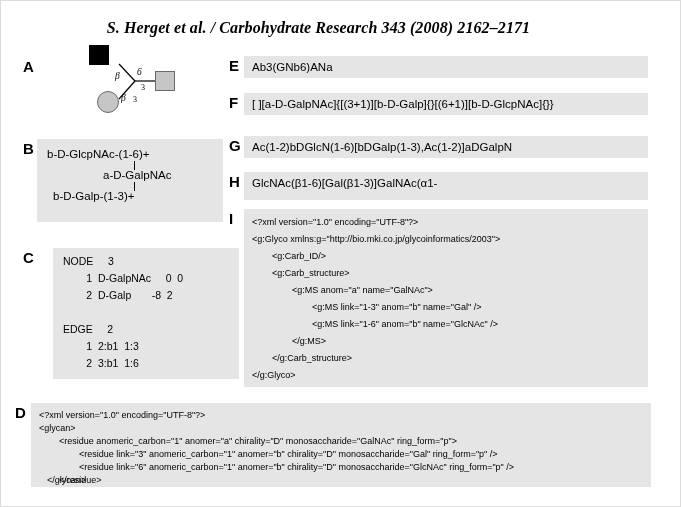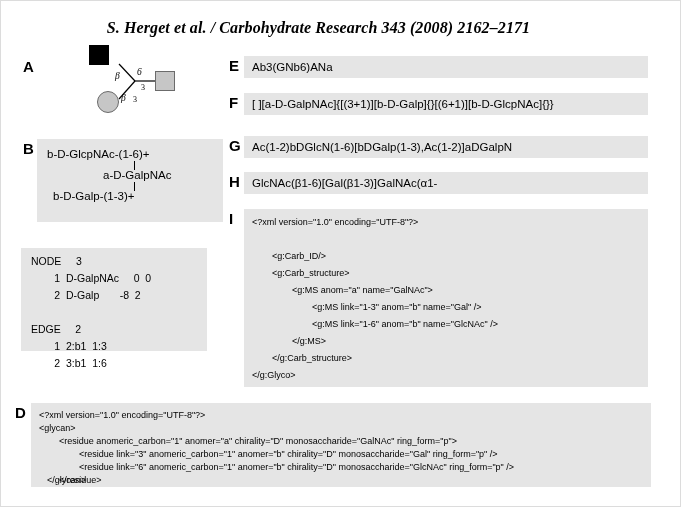--- a/index.html
+++ b/index.html
@@ -76,33 +76,33 @@
 
   
   #panelB-box { left: 36px; top: 138px; width: 186px; height: 83px; }
   #panelB-box .l1 { position: absolute; left: 10px; top: 8px; }
   #panelB-box .bar1 { position: absolute; left: 97px; top: 22px; width: 1px; height: 9px; background: #000; }
   #panelB-box .l2 { position: absolute; left: 66px; top: 29px; }
   #panelB-box .bar2 { position: absolute; left: 97px; top: 43px; width: 1px; height: 9px; background: #000; }
   #panelB-box .l3 { position: absolute; left: 16px; top: 50px; }
 
   
-  #panelC-box { left: 20px; top: 247px; width: 186px; height: 103px; }
+  #panelC-box { left: 52px; top: 247px; width: 186px; height: 131px; }
   #panelC-box .cl { position: absolute; left: 10px; }
 
   
   #panelD-box { left: 30px; top: 402px; width: 620px; height: 84px; }
   #panelD-box .dl { position: absolute; left: 8px; }
 
   
   .rbox { left: 243px; width: 404px; }
   #panelE-box { top: 55px; height: 22px; }
   #panelF-box { top: 92px; height: 22px; }
   #panelG-box { top: 135px; height: 22px; }
-  #panelH-box { top: 171px; height: 22px; }
+  #panelH-box { top: 171px; height: 28px; }
   #panelI-box { top: 208px; height: 178px; }
   .rbox .rt { position: absolute; left: 8px; top: 4px; }
   #panelI-box .il { position: absolute; left: 8px; }
 </style>
 </head>
 <body>
 
 <div class="page">
 
   <div class="running-head">S. Herget et al. / Carbohydrate Research 343 (2008) 2162–2171</div>
@@ -171,20 +171,21 @@
   </div>
 
   <div class="panel-letter" style="left:228px; top:173px;">H</div>
   <div class="grey-box rbox" id="panelH-box">
     <div class="seq-text rt">GlcNAc(β1-6)[Gal(β1-3)]GalNAc(α1-</div>
   </div>
 
   <div class="panel-letter" style="left:228px; top:210px;">I</div>
   <div class="grey-box rbox" id="panelI-box">
     <div class="mono-small il" style="top:7px;">&lt;?xml version="1.0" encoding="UTF-8"?&gt;</div>
+    <div class="mono-small il" style="top:24px;">&lt;g:Glyco xmlns:g="http://bio.mki.co.jp/glycoinformatics/2003"&gt;</div>
     <div class="mono-small il" style="top:41px;">        &lt;g:Carb_ID/&gt;</div>
     <div class="mono-small il" style="top:58px;">        &lt;g:Carb_structure&gt;</div>
     <div class="mono-small il" style="top:75px;">                &lt;g:MS anom="a" name="GalNAc"&gt;</div>
     <div class="mono-small il" style="top:92px;">                        &lt;g:MS link="1-3" anom="b" name="Gal" /&gt;</div>
     <div class="mono-small il" style="top:109px;">                        &lt;g:MS link="1-6" anom="b" name="GlcNAc" /&gt;</div>
     <div class="mono-small il" style="top:126px;">                &lt;/g:MS&gt;</div>
     <div class="mono-small il" style="top:143px;">        &lt;/g:Carb_structure&gt;</div>
     <div class="mono-small il" style="top:160px;">&lt;/g:Glyco&gt;</div>
   </div>
 

